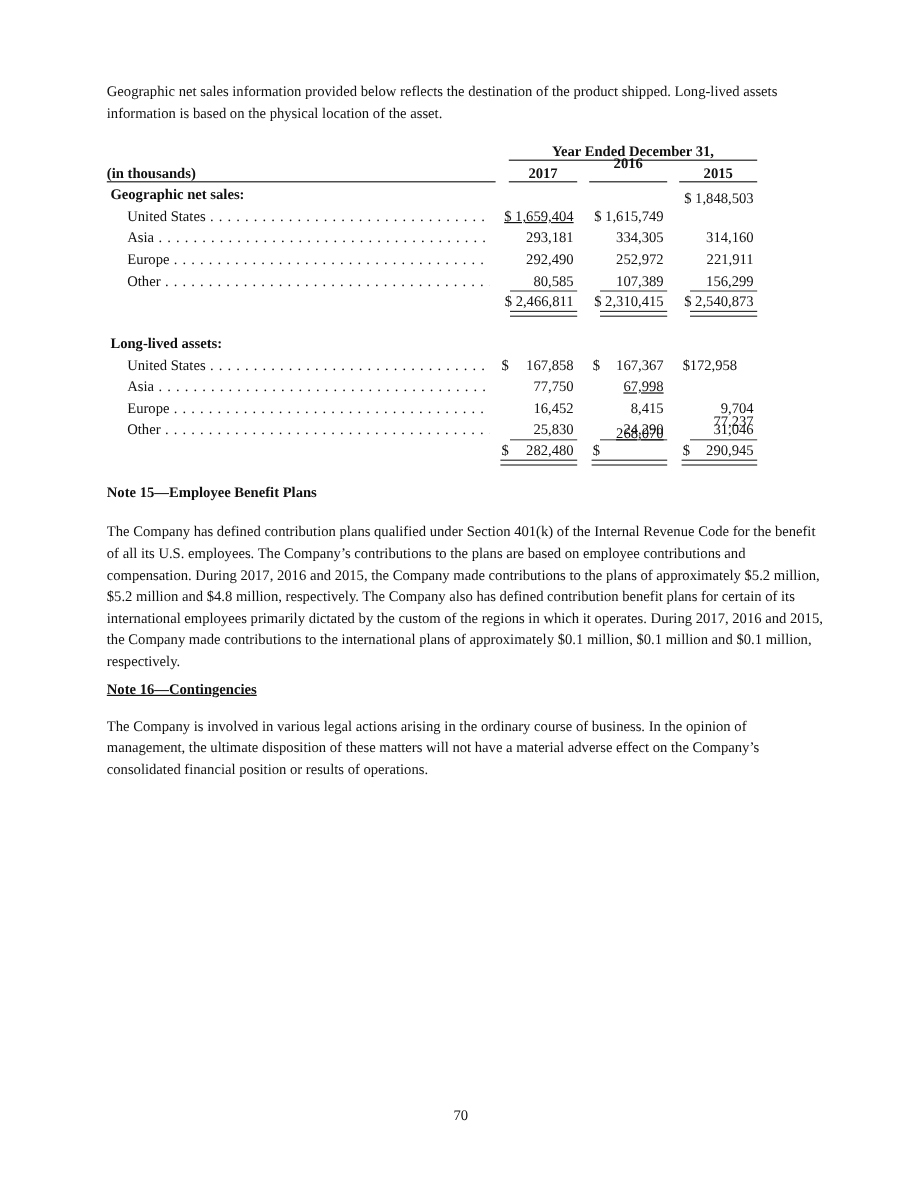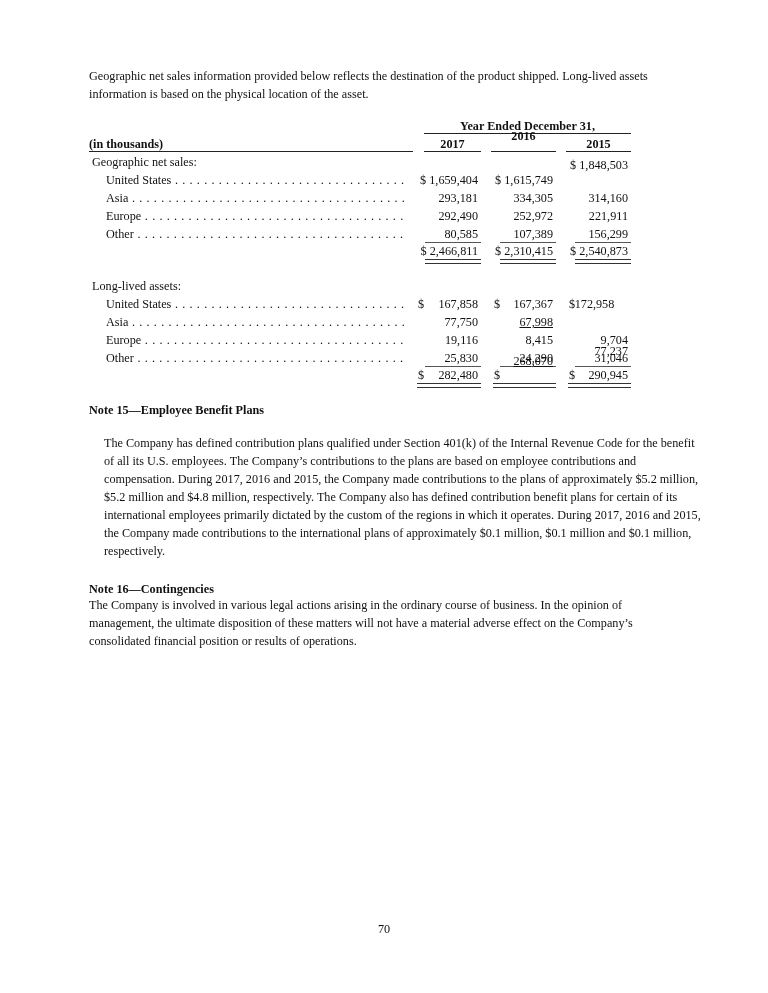--- a/index.html
+++ b/index.html
@@ -8,21 +8,21 @@
   .abs { position: absolute; white-space: nowrap; }
   .para { position: absolute; left: 89px; width: 600px; line-height: 18px; white-space: normal; }
   .para p { margin: 0; }
   .bold { font-weight: bold; }
   .hline { position: absolute; height: 1px; background: #222; }
   .dline { position: absolute; height: 3px; border-top: 1px solid #333; border-bottom: 1px solid #333; }
   .lbl { position: absolute; left: 106px; width: 302px; overflow: hidden; white-space: nowrap; }
   .lbl::after { content: " . . . . . . . . . . . . . . . . . . . . . . . . . . . . . . . . . . . . . . . . . . . . . . . . . . . . . ."; letter-spacing: 0.6px; }
   .cur { position: absolute; }
   .num { position: absolute; text-align: right; }
-  .section { position: absolute; left: 92px; }
+  .section { position: absolute; left: 92px; font-weight: bold; }
 </style>
 </head>
 <body>
 
 <div class="para" style="top:67px;">
   <p>Geographic net sales information provided below reflects the destination of the product shipped. Long-lived assets information is based on the physical location of the asset.</p>
 </div>
 
 <div class="abs bold" style="top:119px; left:424px; width:207px; text-align:center;">Year Ended December 31,</div>
 <div class="hline" style="top:133px; left:424px; width:207px;"></div>
@@ -34,21 +34,21 @@
 <div class="abs bold" style="top:129px; left:491px; width:65px; text-align:center;">2016</div>
 <div class="abs bold" style="top:137px; left:566px; width:65px; text-align:center;">2015</div>
 <div class="hline" style="top:151px; left:424px; width:57px;"></div>
 <div class="hline" style="top:151px; left:491px; width:65px;"></div>
 <div class="hline" style="top:151px; left:566px; width:65px;"></div>
 
 <div class="section" style="top:155px;">Geographic net sales:</div>
 
 <div>
   <div class="lbl" style="top:173px;">United States</div>
-  <div class="num" style="top:173px; left:410px; width:68px;">$ 1,659,404</div>
+  <div class="num" style="top:173px; left:410px; width:68px;text-decoration:underline;">$ 1,659,404</div>
   <div class="num" style="top:173px; left:486px; width:67px;">$ 1,615,749</div>
   <div class="num" style="top:158px; left:561px; width:67px;">$ 1,848,503</div>
 </div>
 <div>
   <div class="lbl" style="top:191px;">Asia</div>
   <div class="num" style="top:191px; left:410px; width:68px;">293,181</div>
   <div class="num" style="top:191px; left:486px; width:67px;">334,305</div>
   <div class="num" style="top:191px; left:561px; width:67px;">314,160</div>
 </div>
 <div>
@@ -88,21 +88,21 @@
   <div class="num" style="top:297px; left:561px; width:67px;text-align:center;">172,958</div>
 </div>
 <div>
   <div class="lbl" style="top:315px;">Asia</div>
   <div class="num" style="top:315px; left:410px; width:68px;">77,750</div>
   <div class="num" style="top:315px; left:486px; width:67px;text-decoration:underline;">67,998</div>
   <div class="num" style="top:315px; left:561px; width:67px;margin-top:29px;">77,237</div>
 </div>
 <div>
   <div class="lbl" style="top:333px;">Europe</div>
-  <div class="num" style="top:333px; left:410px; width:68px;">19,116</div>
+  <div class="num" style="top:333px; left:410px; width:68px;">16,452</div>
   <div class="num" style="top:333px; left:486px; width:67px;">8,415</div>
   <div class="num" style="top:333px; left:561px; width:67px;">9,704</div>
 </div>
 <div>
   <div class="lbl" style="top:351px;">Other</div>
   <div class="num" style="top:351px; left:410px; width:68px;">25,830</div>
   <div class="num" style="top:351px; left:486px; width:67px;">24,290</div>
   <div class="num" style="top:351px; left:561px; width:67px;">31,046</div>
 </div>
 <div class="hline" style="top:366px; left:425px; width:56px; background:#555;"></div>
@@ -115,22 +115,22 @@
   <div class="cur" style="top:368px; left:569px;">$</div>
   <div class="num" style="top:368px; left:410px; width:68px;">282,480</div>
   <div class="num" style="top:354px; left:486px; width:67px;text-decoration:underline;">268,070</div>
   <div class="num" style="top:368px; left:561px; width:67px;">290,945</div>
 </div>
 <div class="dline" style="top:383px; left:417px; width:64px;"></div>
 <div class="dline" style="top:383px; left:493px; width:63px;"></div>
 <div class="dline" style="top:383px; left:568px; width:63px;"></div>
 
 <div class="abs bold" style="top:403px; left:89px;">Note 15—Employee Benefit Plans</div>
-<div class="para" style="top:434px;margin-left:15px;">
+<div class="para" style="top:434px;">
   <p>The Company has defined contribution plans qualified under Section 401(k) of the Internal Revenue Code for the benefit of all its U.S. employees. The Company’s contributions to the plans are based on employee contributions and compensation. During 2017, 2016 and 2015, the Company made contributions to the plans of approximately $5.2 million, $5.2 million and $4.8 million, respectively. The Company also has defined contribution benefit plans for certain of its international employees primarily dictated by the custom of the regions in which it operates. During 2017, 2016 and 2015, the Company made contributions to the international plans of approximately $0.1 million, $0.1 million and $0.1 million, respectively.</p>
 </div>
 
-<div class="abs bold" style="top:582px; left:89px;">Note 16—Contingencies</div>
+<div class="abs bold" style="top:567px; left:89px;text-decoration:underline;">Note 16—Contingencies</div>
 <div class="para" style="top:596px;">
   <p>The Company is involved in various legal actions arising in the ordinary course of business. In the opinion of management, the ultimate disposition of these matters will not have a material adverse effect on the Company’s consolidated financial position or results of operations.</p>
 </div>
 
 <div class="abs" style="top:922px; left:0; width:768px; text-align:center;">70</div>
 
 </body></html>

